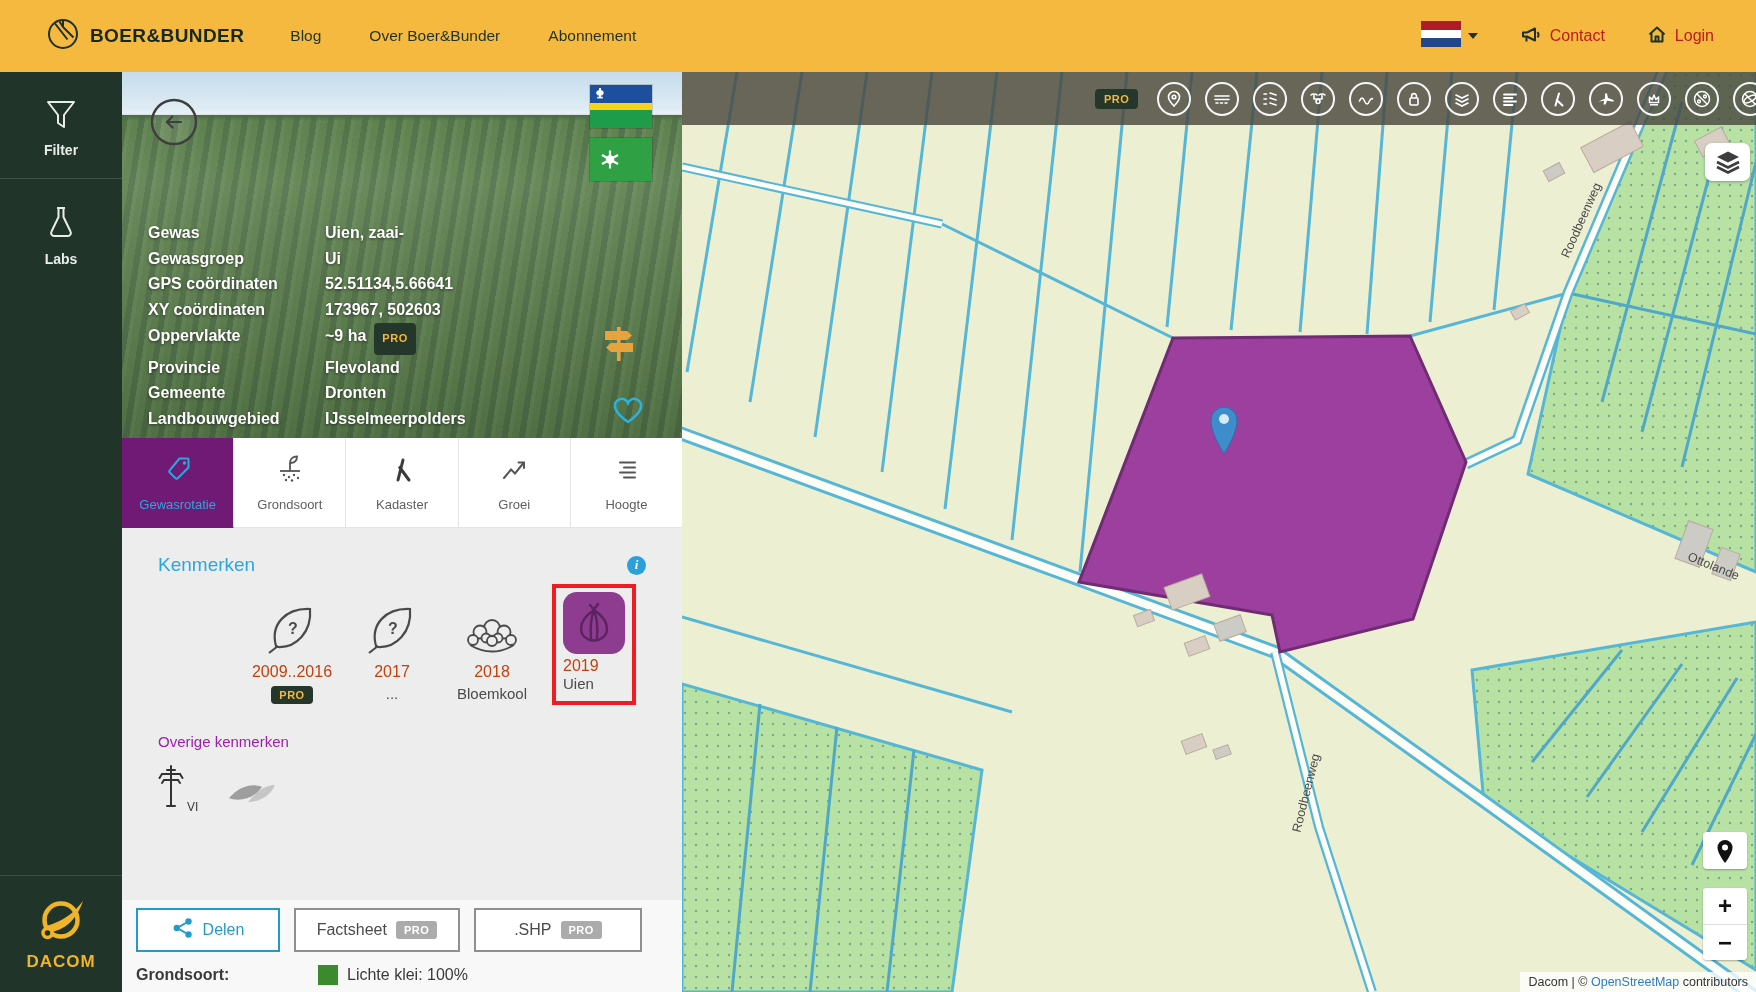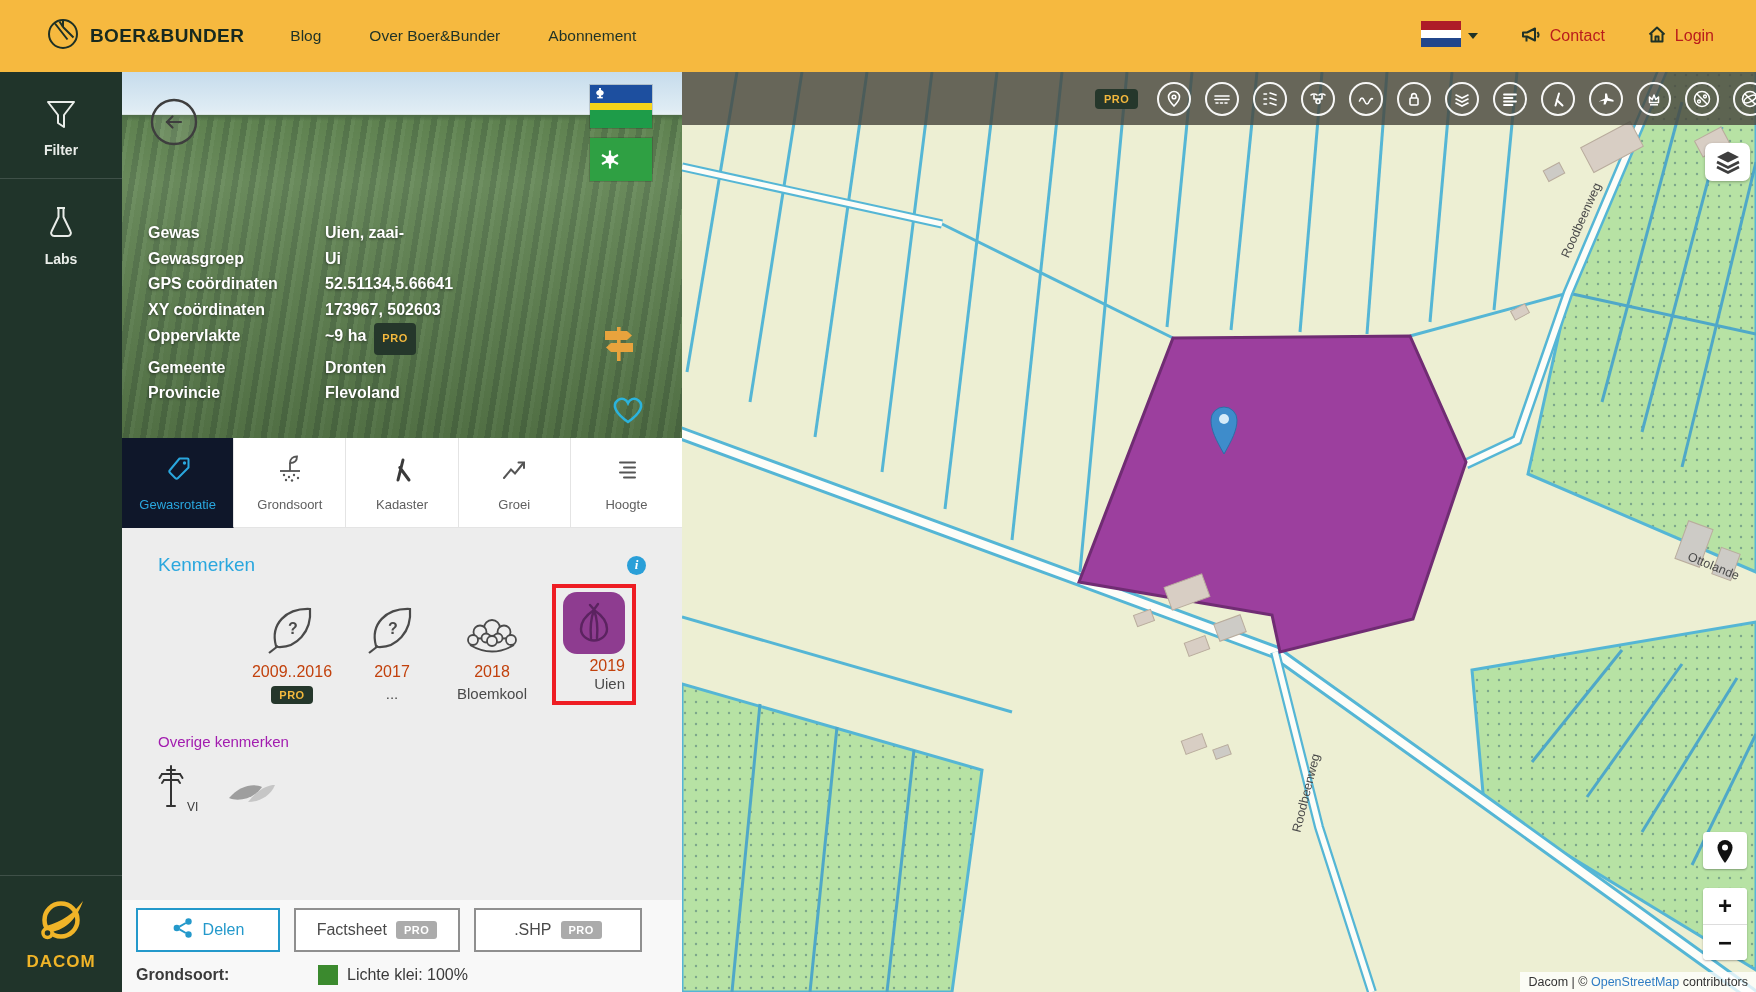--- a/index.html
+++ b/index.html
@@ -37,34 +37,34 @@
   .overlay{position:absolute;left:26px;top:148px;color:#FFF;font-size:16px;font-weight:700;line-height:25.7px;text-shadow:0 1px 3px rgba(0,0,0,.55);}
   .ov-row{display:flex;}
   .ov-label{width:177px;flex:0 0 auto;}
   .pro-badge{display:inline-block;background:#25372B;color:#F3B83D;font-size:11px;font-weight:700;letter-spacing:.5px;padding:3px 8px;border-radius:4px;margin-left:8px;text-shadow:none;}
   .signpost{position:absolute;right:42px;top:250px;}
   .heart{position:absolute;right:34px;top:320px;}
   
   .tabs{height:90px;display:flex;background:#FFF;flex:0 0 auto;}
   .tab{flex:1;display:flex;flex-direction:column;align-items:center;justify-content:center;gap:9px;border-right:1px solid #E4E4E4;border-bottom:1px solid #E4E4E4;cursor:pointer;}
   .tab:last-child{border-right:none;}
-  .tab.active{background:#0f172a;border-bottom-color:transparent;}
+  .tab.active{background:#701a75;border-bottom-color:transparent;}
   .tab-label{font-size:13px;color:#5F5F5F;}
   .tab.active .tab-label{color:#2AA7DE;}
   
   .content{flex:1;padding:0 36px;position:relative;overflow:hidden;}
   .k-head{margin-top:26px;display:flex;justify-content:space-between;align-items:center;}
   .k-title{color:#2AA7DE;font-size:19px;}
   .info-badge{width:19px;height:19px;border-radius:50%;background:#2A9FD8;color:#FFF;font-size:13px;font-weight:700;font-style:italic;display:flex;align-items:center;justify-content:center;cursor:pointer;font-family:"Liberation Serif",serif;}
   .crops{display:flex;justify-content:flex-end;align-items:flex-end;margin-top:8px;}
   .crop{width:100px;display:flex;flex-direction:column;align-items:center;cursor:pointer;}
   .crop-icon-box{height:70px;display:flex;align-items:flex-end;justify-content:center;}
   .crop-year{font-size:16px;color:#c2410c;margin-top:3px;}
   .crop-sub{font-size:15px;color:#4A4A4A;margin-top:4px;min-height:20px;}
-  .redbox{border:4px solid #EE1D23;display:flex;flex-direction:column;align-items:flex-end;padding:4px 7px 6px;}
+  .redbox{border:4px solid #EE1D23;display:flex;flex-direction:column;align-items:flex-start;padding:4px 7px 6px;}
   .onion-tile{width:62px;height:62px;border-radius:14px;background:#8E3C90;display:flex;align-items:center;justify-content:center;}
   .overige-title{color:#a21caf;font-size:15px;margin-top:28px;}
   .overige-row{display:flex;align-items:flex-end;gap:28px;margin-top:12px;}
   .pylon-wrap{display:flex;align-items:flex-end;}
   .pylon-label{font-size:12px;color:#3A3A3A;margin-left:3px;}
   
   .panel-footer{height:92px;background:#F8F8F8;padding:8px 14px 0;overflow:hidden;flex:0 0 auto;}
   .btn-row{display:flex;gap:14px;}
   .btn{height:44px;background:#FFF;display:flex;align-items:center;justify-content:center;gap:9px;font-size:16px;cursor:pointer;font-family:inherit;}
   .btn-delen{width:144px;border:2px solid #2499CB;color:#2499CB;}
@@ -232,26 +232,30 @@
         <div class="ov-row">
             <span class="ov-label">XY coördinaten</span>
             <span>173967, 502603</span>
           </div>
         <div class="ov-row">
             <span class="ov-label">Oppervlakte</span>
             <span>~9 ha</span>
             <span class="pro-badge">PRO</span>
           </div>
         <div class="ov-row">
+            <span class="ov-label">Provincie</span>
+            <span>Flevoland</span>
+          </div>
+        <div class="ov-row">
             <span class="ov-label">Gemeente</span>
             <span>Dronten</span>
           </div>
         <div class="ov-row">
-            <span class="ov-label">Provincie</span>
-            <span>Flevoland</span>
+            <span class="ov-label">Landbouwgebied</span>
+            <span>IJsselmeerpolders</span>
           </div>
       </div>
       <span class="signpost">
         <svg width="42" height="42" viewBox="0 0 42 42">
             <g fill="#E8A33D">
               <rect x="19" y="5" width="3.6" height="34"></rect>
               <path d="M7,9 H29 L34,13.5 29,18 H7 Z"></path>
               <path d="M35,21 H13 L8,25.5 13,30 H35 Z"></path>
             </g>
           </svg>

